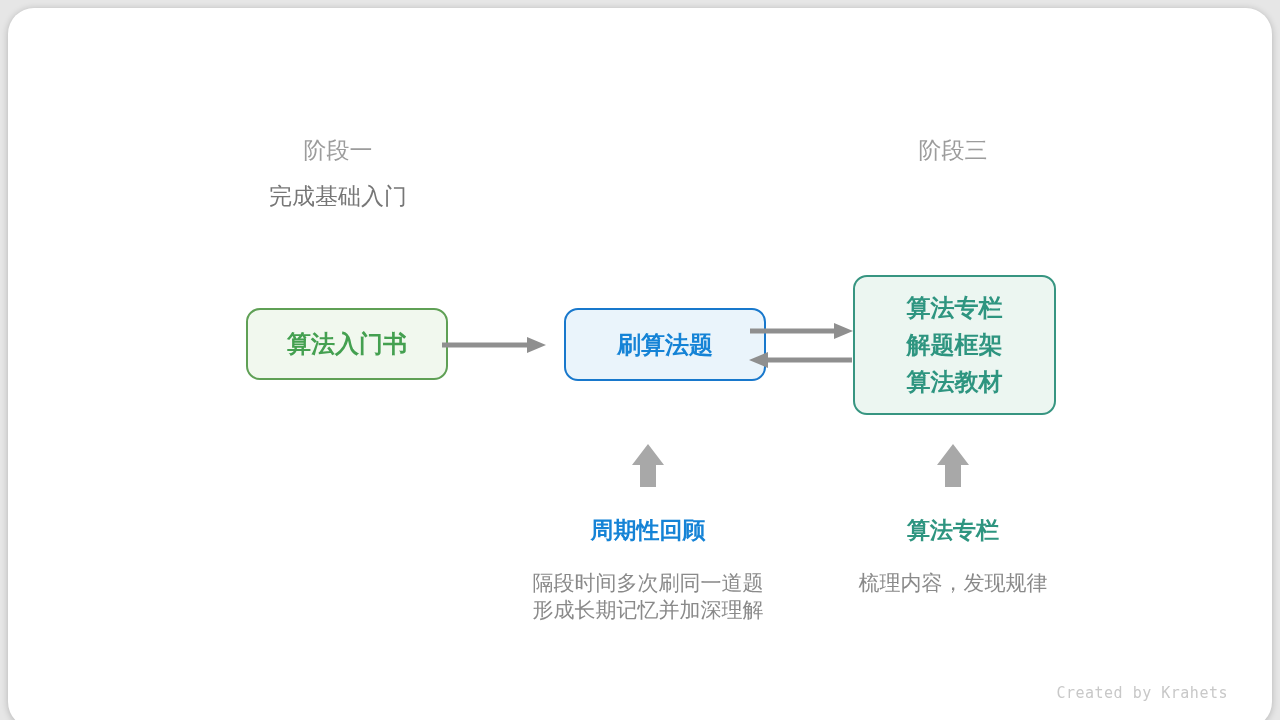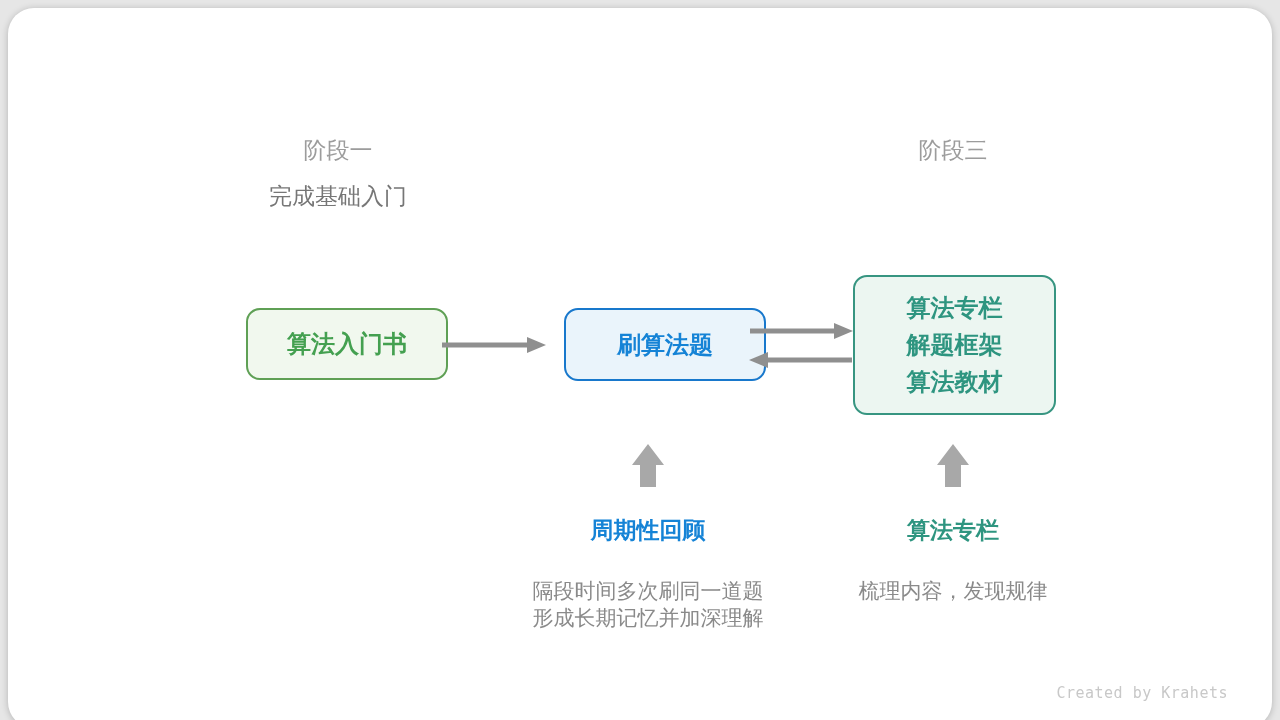--- a/index.html
+++ b/index.html
@@ -38,21 +38,21 @@
     border:2px solid #379581;background:#ecf6f1;color:#2e9580;
     flex-direction:column;line-height:37px;
   }
   .arrows-layer{position:absolute;left:0;top:0;width:1280px;height:720px;pointer-events:none;}
   .annotation{position:absolute;width:330px;text-align:center;top:510px;}
   .annotation-1{left:475px;}
   .annotation-2{left:780px;}
   .annotation-title{font-size:23px;line-height:24px;font-weight:bold;}
   .annotation-title.blue{color:#1583d6;}
   .annotation-title.teal{color:#2e9580;}
-  .annotation-desc{margin-top:36px;font-size:21px;line-height:27px;color:#8a8a8a;}
+  .annotation-desc{margin-top:28px;font-size:21px;line-height:27px;color:#8a8a8a;}
   .credit{
     position:absolute;right:44px;top:676px;
     font-family:"DejaVu Sans Mono","Liberation Mono",monospace;
     font-size:15px;letter-spacing:0.5px;color:#c8c8c8;
   }
 </style>
 </head>
 <body>
 
 <div class="card">

